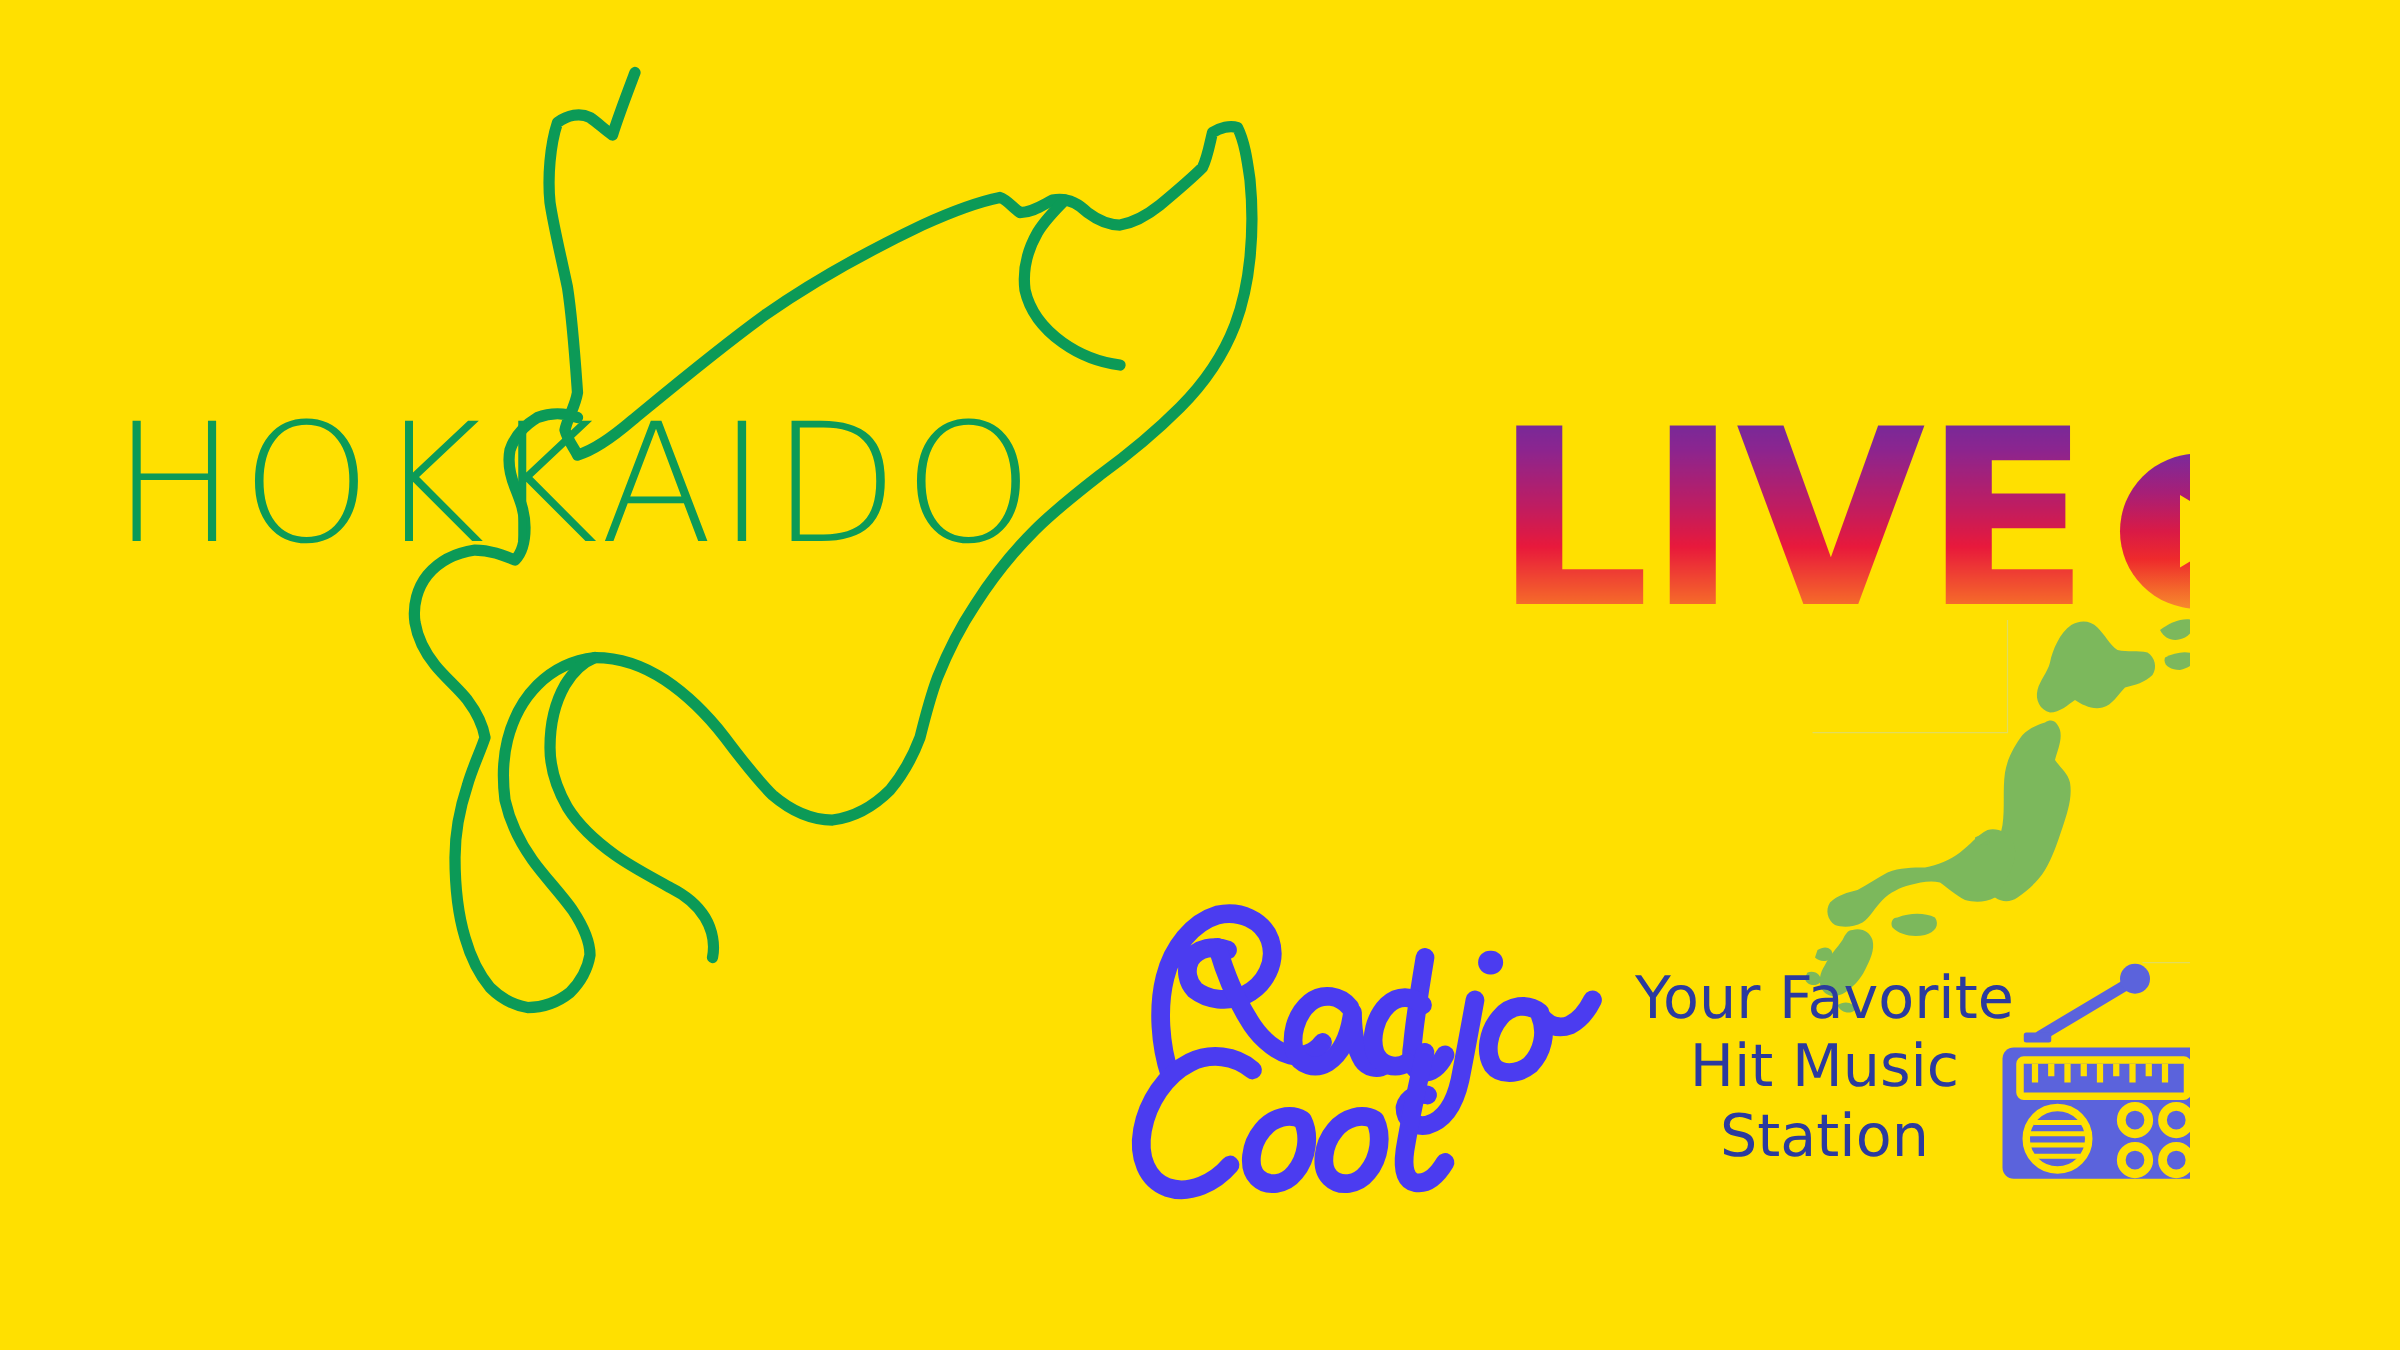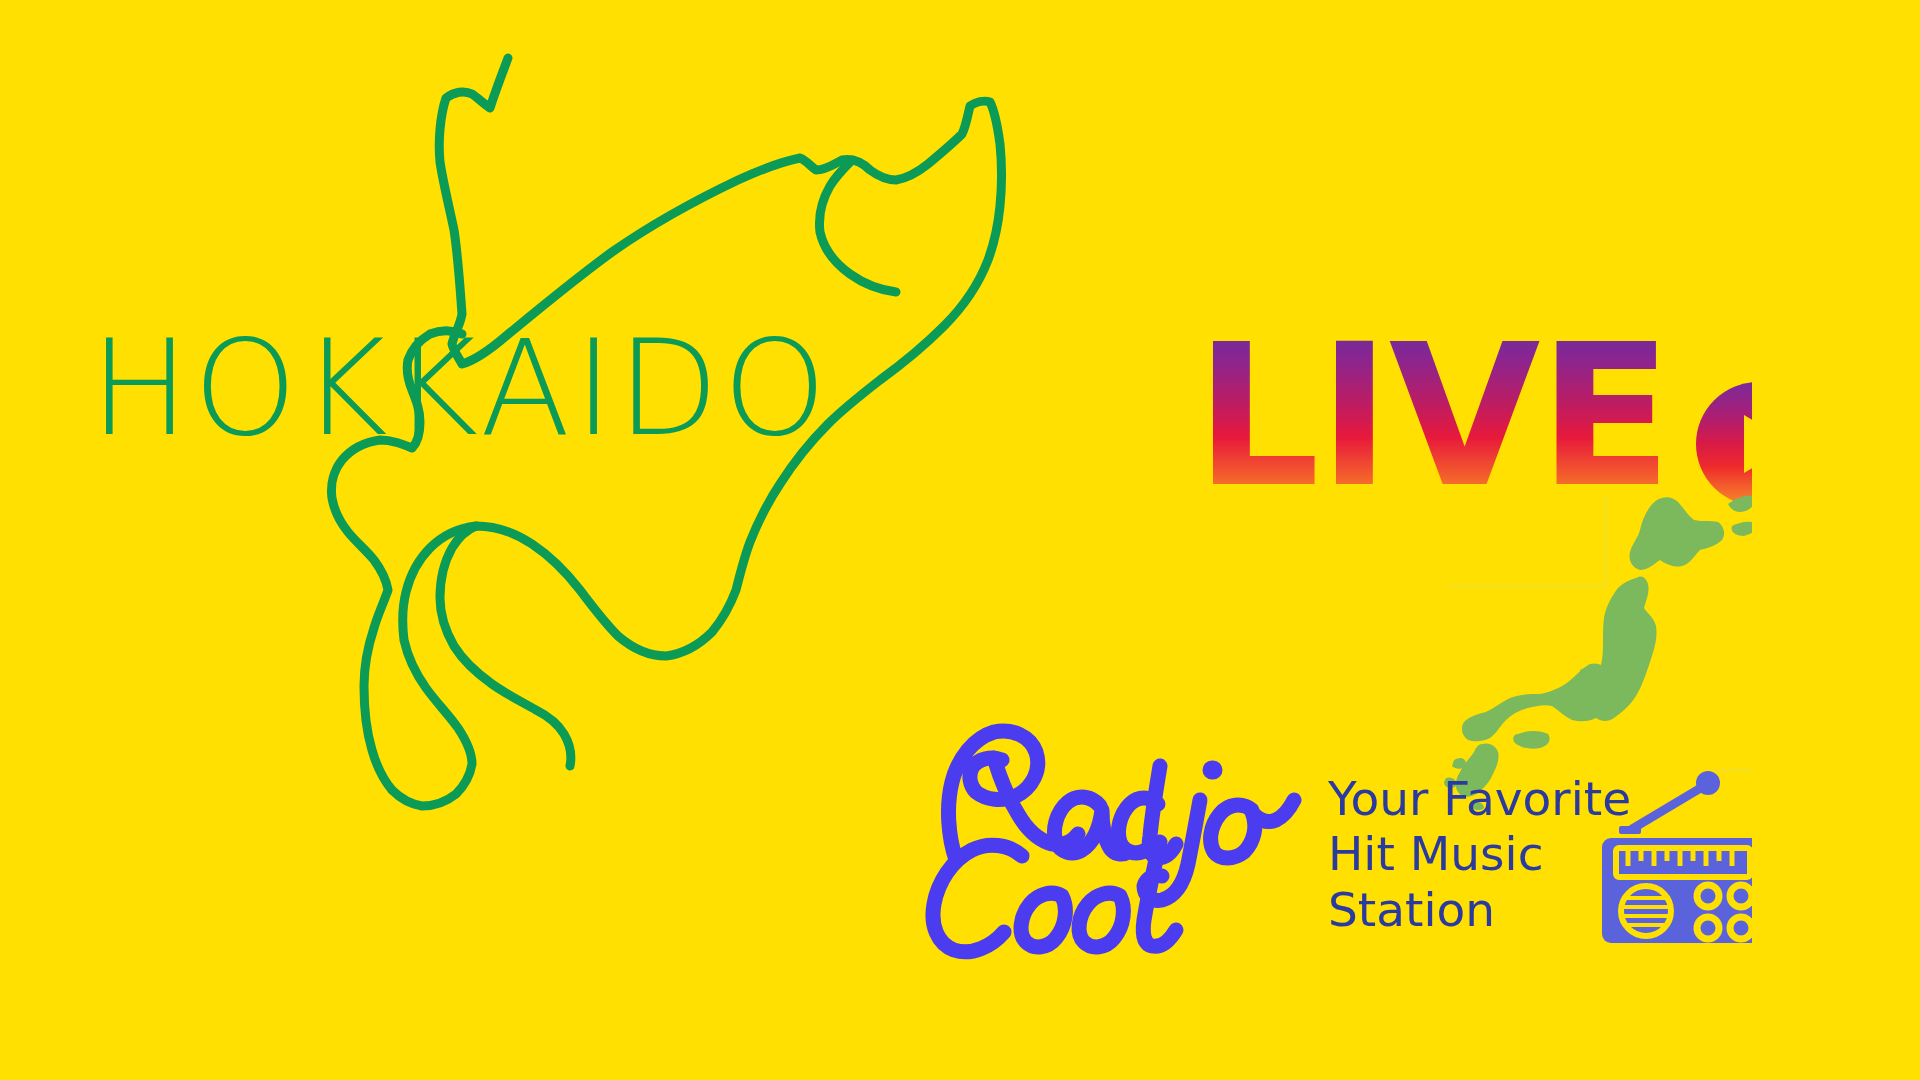--- a/index.html
+++ b/index.html
@@ -42,21 +42,21 @@
     line-height: 1;
     white-space: nowrap;
   }
 
   
   #live-block {
     position: absolute;
     left: 1195px;
     top: 326px;
     display: flex;
-    align-items: flex-end;
+    align-items: center;
     gap: 26px;
   }
   #live-text {
     font-family: "DejaVu Sans", sans-serif;
     font-weight: bold;
     font-size: 196px;
     line-height: 0.92;
     letter-spacing: -2px;
     margin: 0;
     background: linear-gradient(
@@ -106,24 +106,25 @@
     left: 1432px;
     top: 482px;
     width: 340px;
     height: 330px;
   }
   #japan-inset svg { display: block; width: 100%; height: 100%; }
 
   
   #brand-lockup {
     position: absolute;
-    left: 904px;
+    left: 884px;
     top: 700px;
     display: flex;
     align-items: center;
+    text-align: center;
   }
   #radio-cool-logo {
     width: 406px;
     height: 272px;
     flex: none;
   }
   #radio-cool-logo svg { display: block; width: 100%; height: 100%; }
 
   #tagline {
     color: #2B3A9E;

